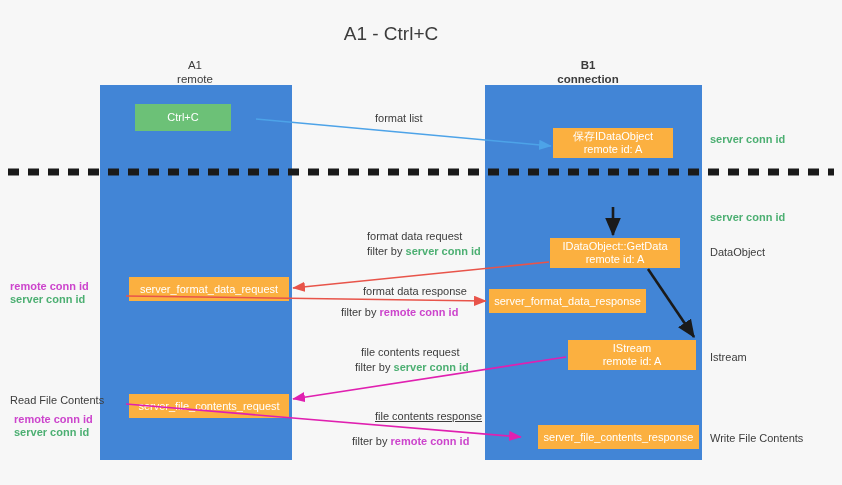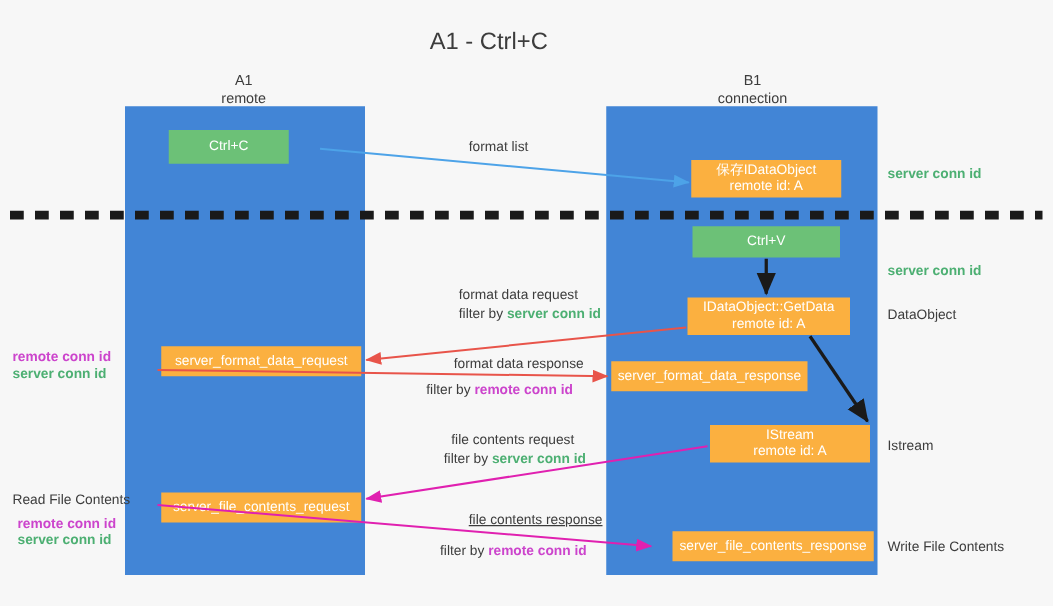--- a/index.html
+++ b/index.html
@@ -50,40 +50,37 @@
 <div id="stage">
 
   <div class="abs" id="title">
     <div>A1 - Ctrl+C</div>
   </div>
 
   <div class="abs lane-head" style="left:130px;top:58px;width:130px;">
     <div>A1</div>
     <div>remote</div>
   </div>
-  <div class="abs lane-head" style="left:537px;top:58px;width:130px;">
+  <div class="abs lane-head" style="left:523px;top:58px;width:130px;font-weight:bold;">
     <div>B1</div>
     <div>connection</div>
   </div>
 
   <div class="abs lane" style="left:100px;top:85px;width:192px;height:375px;"></div>
   <div class="abs lane" style="left:485px;top:85px;width:217px;height:375px;"></div>
 
   <div class="abs node green" style="left:135px;top:104px;width:96px;height:27px;">
     <span>Ctrl+C</span>
   </div>
 
   <div class="abs node orange" style="left:553px;top:128px;width:120px;height:30px;flex-direction:column;">
     <span>保存IDataObject</span>
     <span>remote id: A</span>
   </div>
 
-  <div class="abs node green" style="left:554px;top:181px;width:118px;height:25px;">
-    <span>Ctrl+V</span>
-  </div>
 
   <div class="abs node orange" style="left:550px;top:238px;width:130px;height:30px;flex-direction:column;">
     <span>IDataObject::GetData</span>
     <span>remote id: A</span>
   </div>
 
   <div class="abs node orange" style="left:568px;top:340px;width:128px;height:30px;flex-direction:column;">
     <span>IStream</span>
     <span>remote id: A</span>
   </div>

